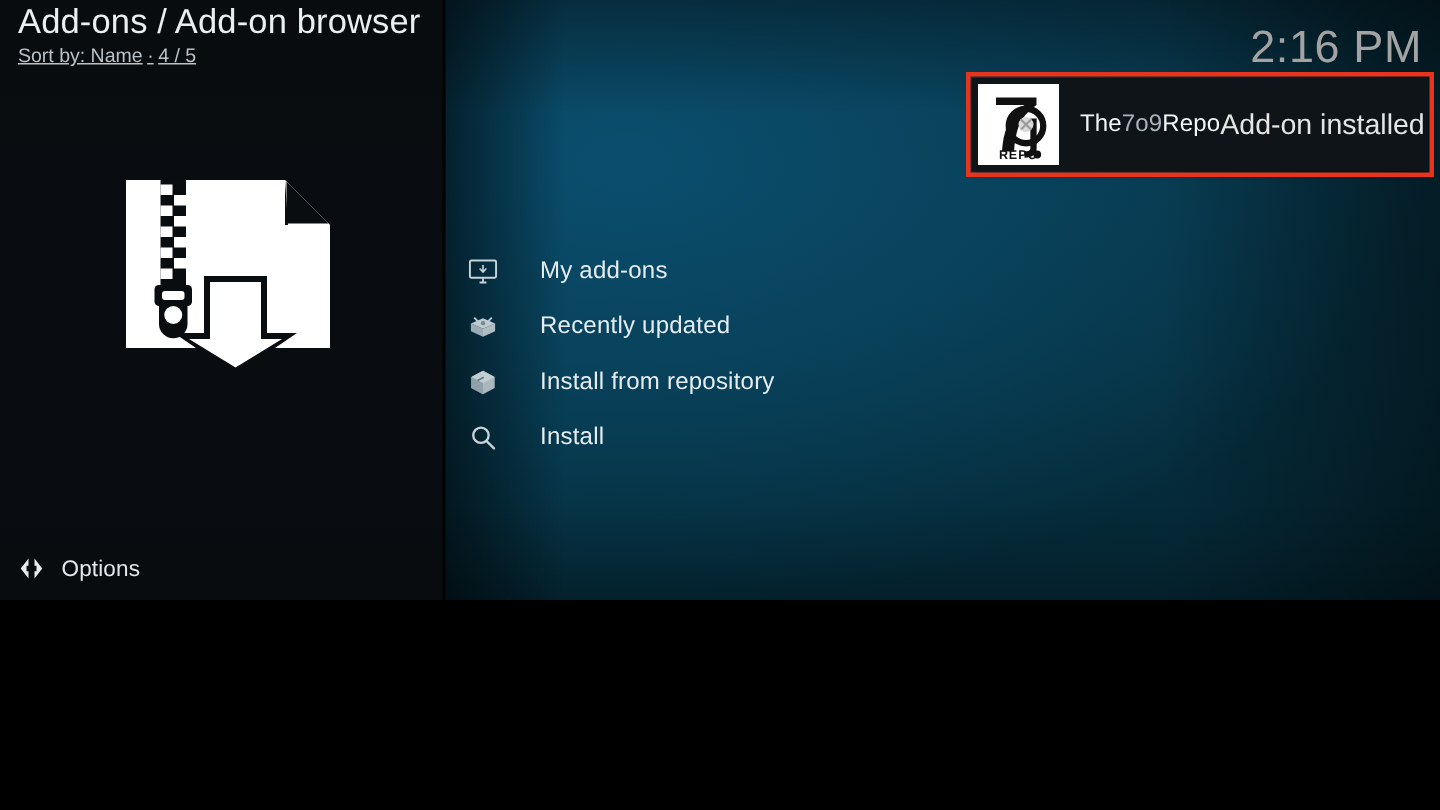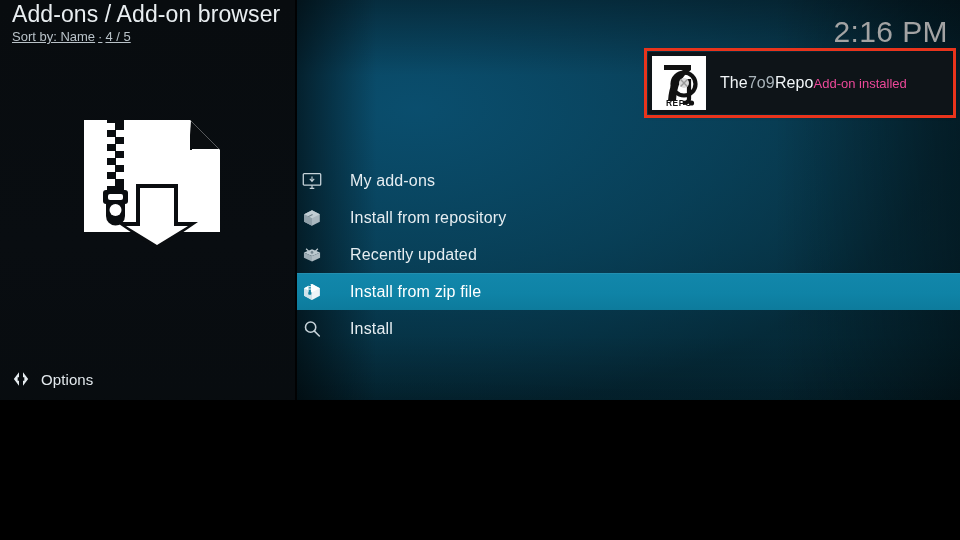--- a/index.html
+++ b/index.html
@@ -116,21 +116,21 @@
     position: absolute;
     left: 297px;
     top: 162px;
     width: 663px;
   }
   .menu-row {
     position: relative;
     height: 37px;
     display: flex;
     align-items: center;
-    padding-left: 3px;
+    padding-left: 13px;
   }
   .menu-row.selected {
     background: linear-gradient(180deg, #1287ab 0%, #0f83a6 55%, #0d7b9c 100%);
     box-shadow: inset 0 1px 0 rgba(255,255,255,0.07);
   }
   .menu-icon {
     width: 24px;
     height: 24px;
     flex: 0 0 24px;
     display: flex;
@@ -180,23 +180,23 @@
   }
   .toast-title {
     font-size: 16px;
     line-height: 20px;
     color: #f2f6f8;
     letter-spacing: 0.1px;
     white-space: nowrap;
   }
   .toast-title .accent { color: #a9b4ba; }
   .toast-msg {
-    font-size: 13px;
+    font-size: 19px;
     line-height: 17px;
-    color: #ec4899;
+    color: #e5e5e5;
     margin-top: 2px;
     white-space: nowrap;
   }
   
   .toast-annot {
     position: absolute;
     left: 644px;
     top: 48px;
     width: 312px;
     height: 70px;
@@ -286,56 +286,42 @@
           <path d="M9.5 20h5M12 16.5V20" stroke-width="1.3"></path>
           <path d="M12 7.2v5M9.6 9.8l2.4 2.6 2.4-2.6" stroke-width="1.2"></path>
         </svg>
       </span>
       <span class="menu-label">My add-ons</span>
     </div>
 
     <div class="menu-row">
       <span class="menu-icon">
         <svg width="22" height="22" viewBox="0 0 24 24">
-          <path d="M12 3.5 20.5 8v8L12 20.5 3.5 16V8z" fill="#b8c4cb"></path>
-          <path d="M12 3.5 20.5 8 12 12.4 3.5 8z" fill="#d2dce2"></path>
-          <path d="M12 12.4V20.5L3.5 16V8z" fill="#9dabb4"></path>
-          <path d="M8 10.5l4.6-2.3" stroke="#6f7e87" stroke-width="1.2" fill="none"></path>
-        </svg>
-      </span>
-      <span class="menu-label">Install from repository</span>
-    </div>
-
-    <div class="menu-row">
-      <span class="menu-icon">
-        <svg width="22" height="22" viewBox="0 0 24 24">
           <path d="M12 13.2 3.2 9.4 12 5.6l8.8 3.8z" fill="#cdd8de"></path>
           <path d="M3.2 9.4 12 13.2V19l-8.8-4z" fill="#a9b7bf"></path>
           <path d="M20.8 9.4 12 13.2V19l8.8-4z" fill="#bec9d0"></path>
           <path d="M5.6 5.2 9 8.6M18.4 5.2 15 8.6" stroke="#cdd8de" stroke-width="1.4" fill="none"></path>
           <circle cx="12" cy="9.2" r="1.5" fill="#7d8d96"></circle>
         </svg>
       </span>
       <span class="menu-label">Recently updated</span>
     </div>
 
-    <div class="menu-row selected">
+    <div class="menu-row">
       <span class="menu-icon">
         <svg width="22" height="22" viewBox="0 0 24 24">
-          <path d="M12 3.4 20.6 7.9v8.2L12 20.6 3.4 16.1V7.9z" fill="#eef4f7"></path>
-          <path d="M12 3.4 20.6 7.9 12 12.3 3.4 7.9z" fill="#ffffff"></path>
-          <path d="M12 12.3v8.3L3.4 16.1V7.9z" fill="#cfe2ea"></path>
-          <rect x="8.4" y="4.4" width="2.4" height="8" fill="#10809f"></rect>
-          <rect x="8.4" y="5.6" width="2.4" height="1.2" fill="#eef4f7"></rect>
-          <rect x="8.4" y="8.2" width="2.4" height="1.2" fill="#eef4f7"></rect>
-          <rect x="7.9" y="12" width="3.4" height="3" rx="0.8" fill="#10809f"></rect>
+          <path d="M12 3.5 20.5 8v8L12 20.5 3.5 16V8z" fill="#b8c4cb"></path>
+          <path d="M12 3.5 20.5 8 12 12.4 3.5 8z" fill="#d2dce2"></path>
+          <path d="M12 12.4V20.5L3.5 16V8z" fill="#9dabb4"></path>
+          <path d="M8 10.5l4.6-2.3" stroke="#6f7e87" stroke-width="1.2" fill="none"></path>
         </svg>
       </span>
-      <span class="menu-label">Install from zip file</span>
-    </div>
+      <span class="menu-label">Install from repository</span>
+    </div>
+
 
     <div class="menu-row">
       <span class="menu-icon">
         <svg width="22" height="22" viewBox="0 0 24 24" fill="none" stroke="#d7e2e8" stroke-width="1.7">
           <circle cx="10.5" cy="10" r="5.6"></circle>
           <path d="M14.6 14.3 20 19.6" stroke-linecap="round"></path>
         </svg>
       </span>
       <span class="menu-label">Install</span>
     </div>

